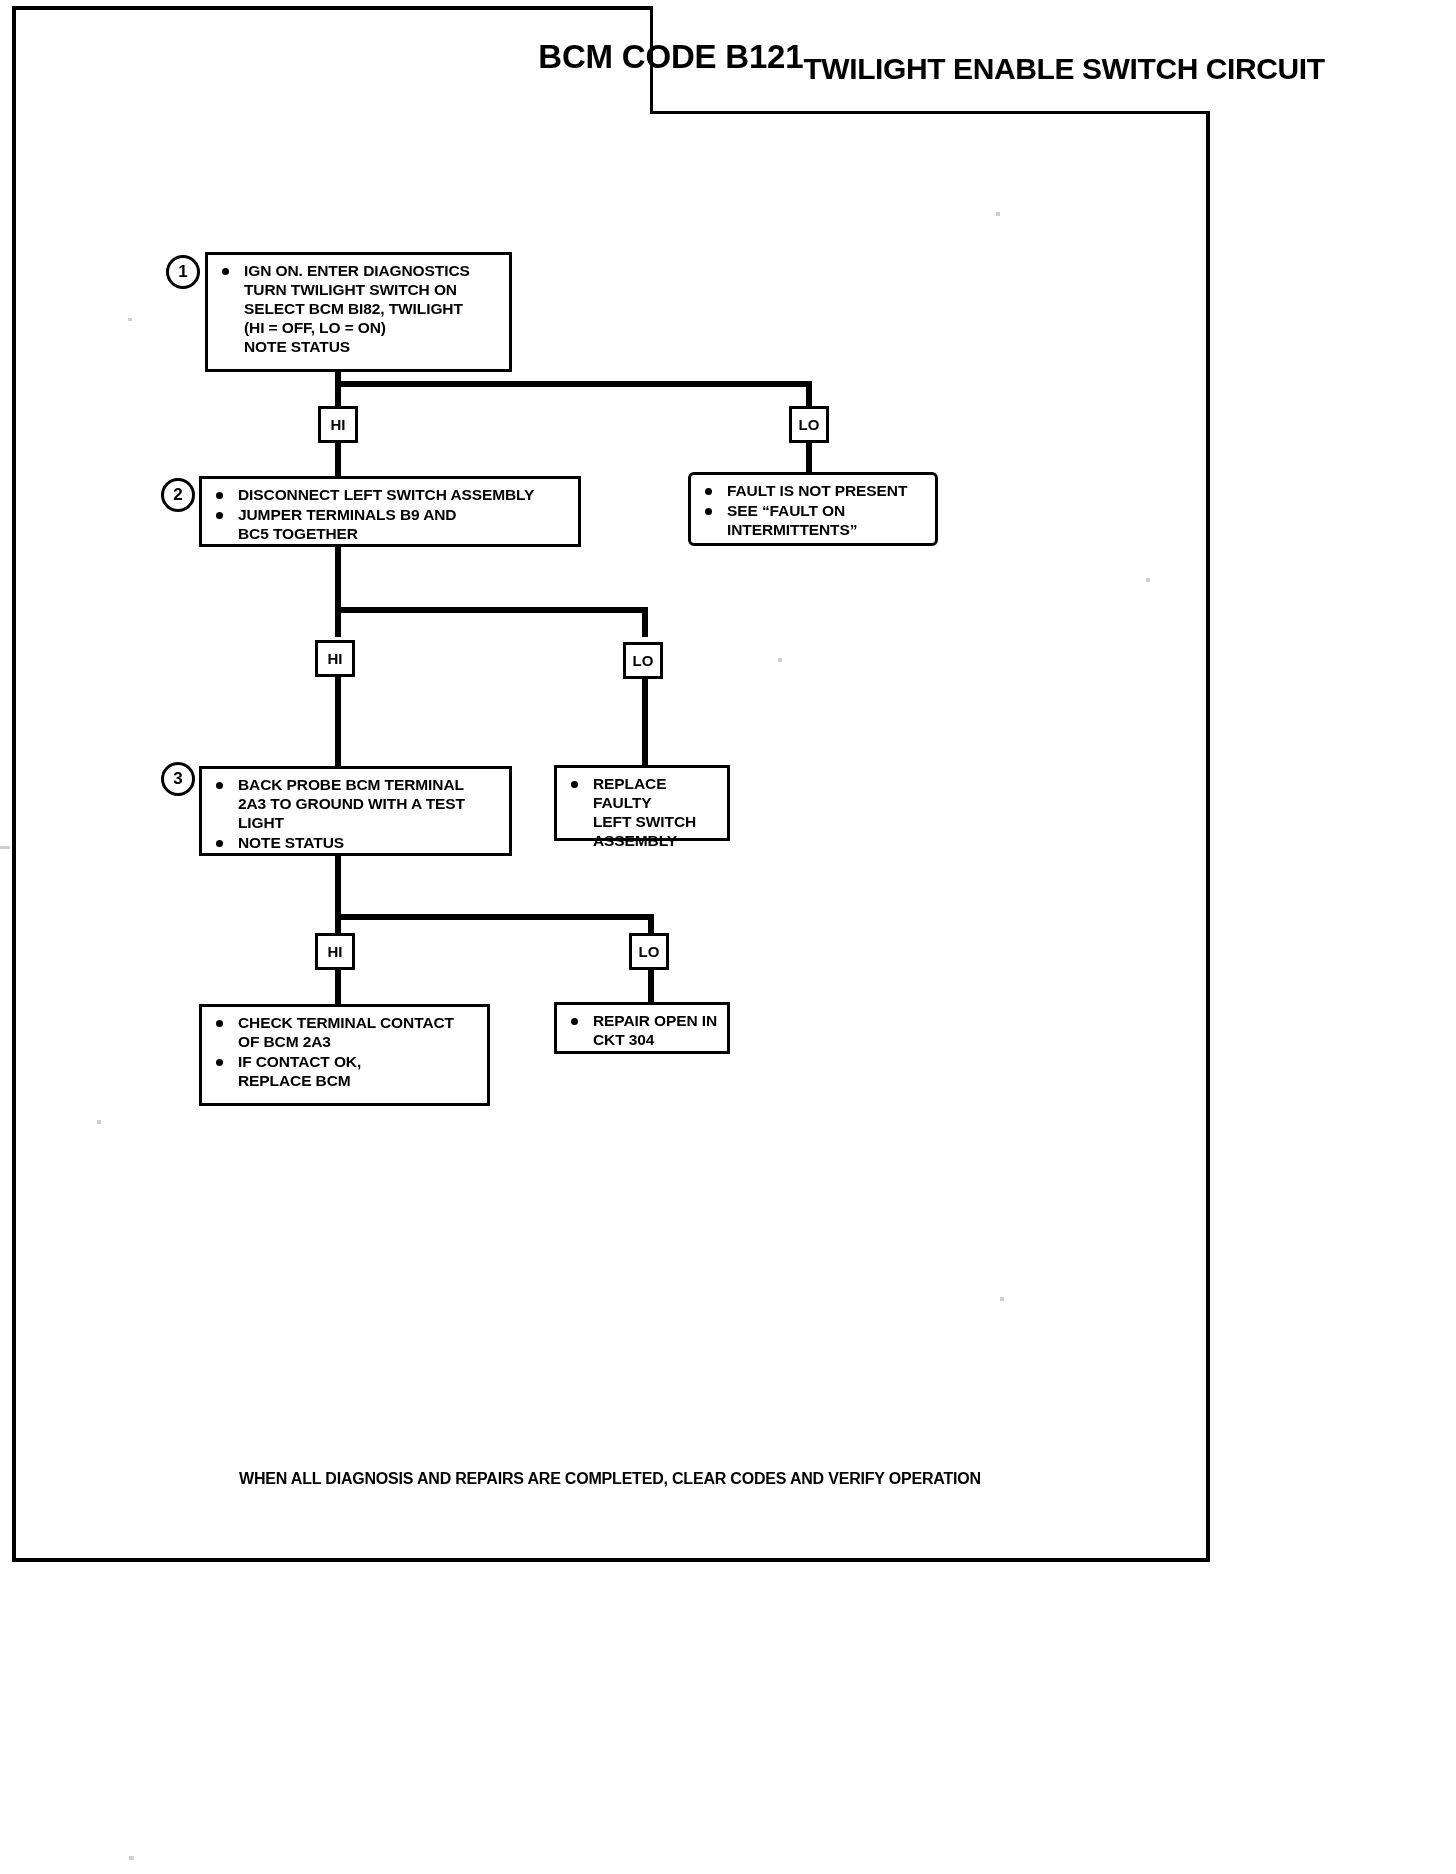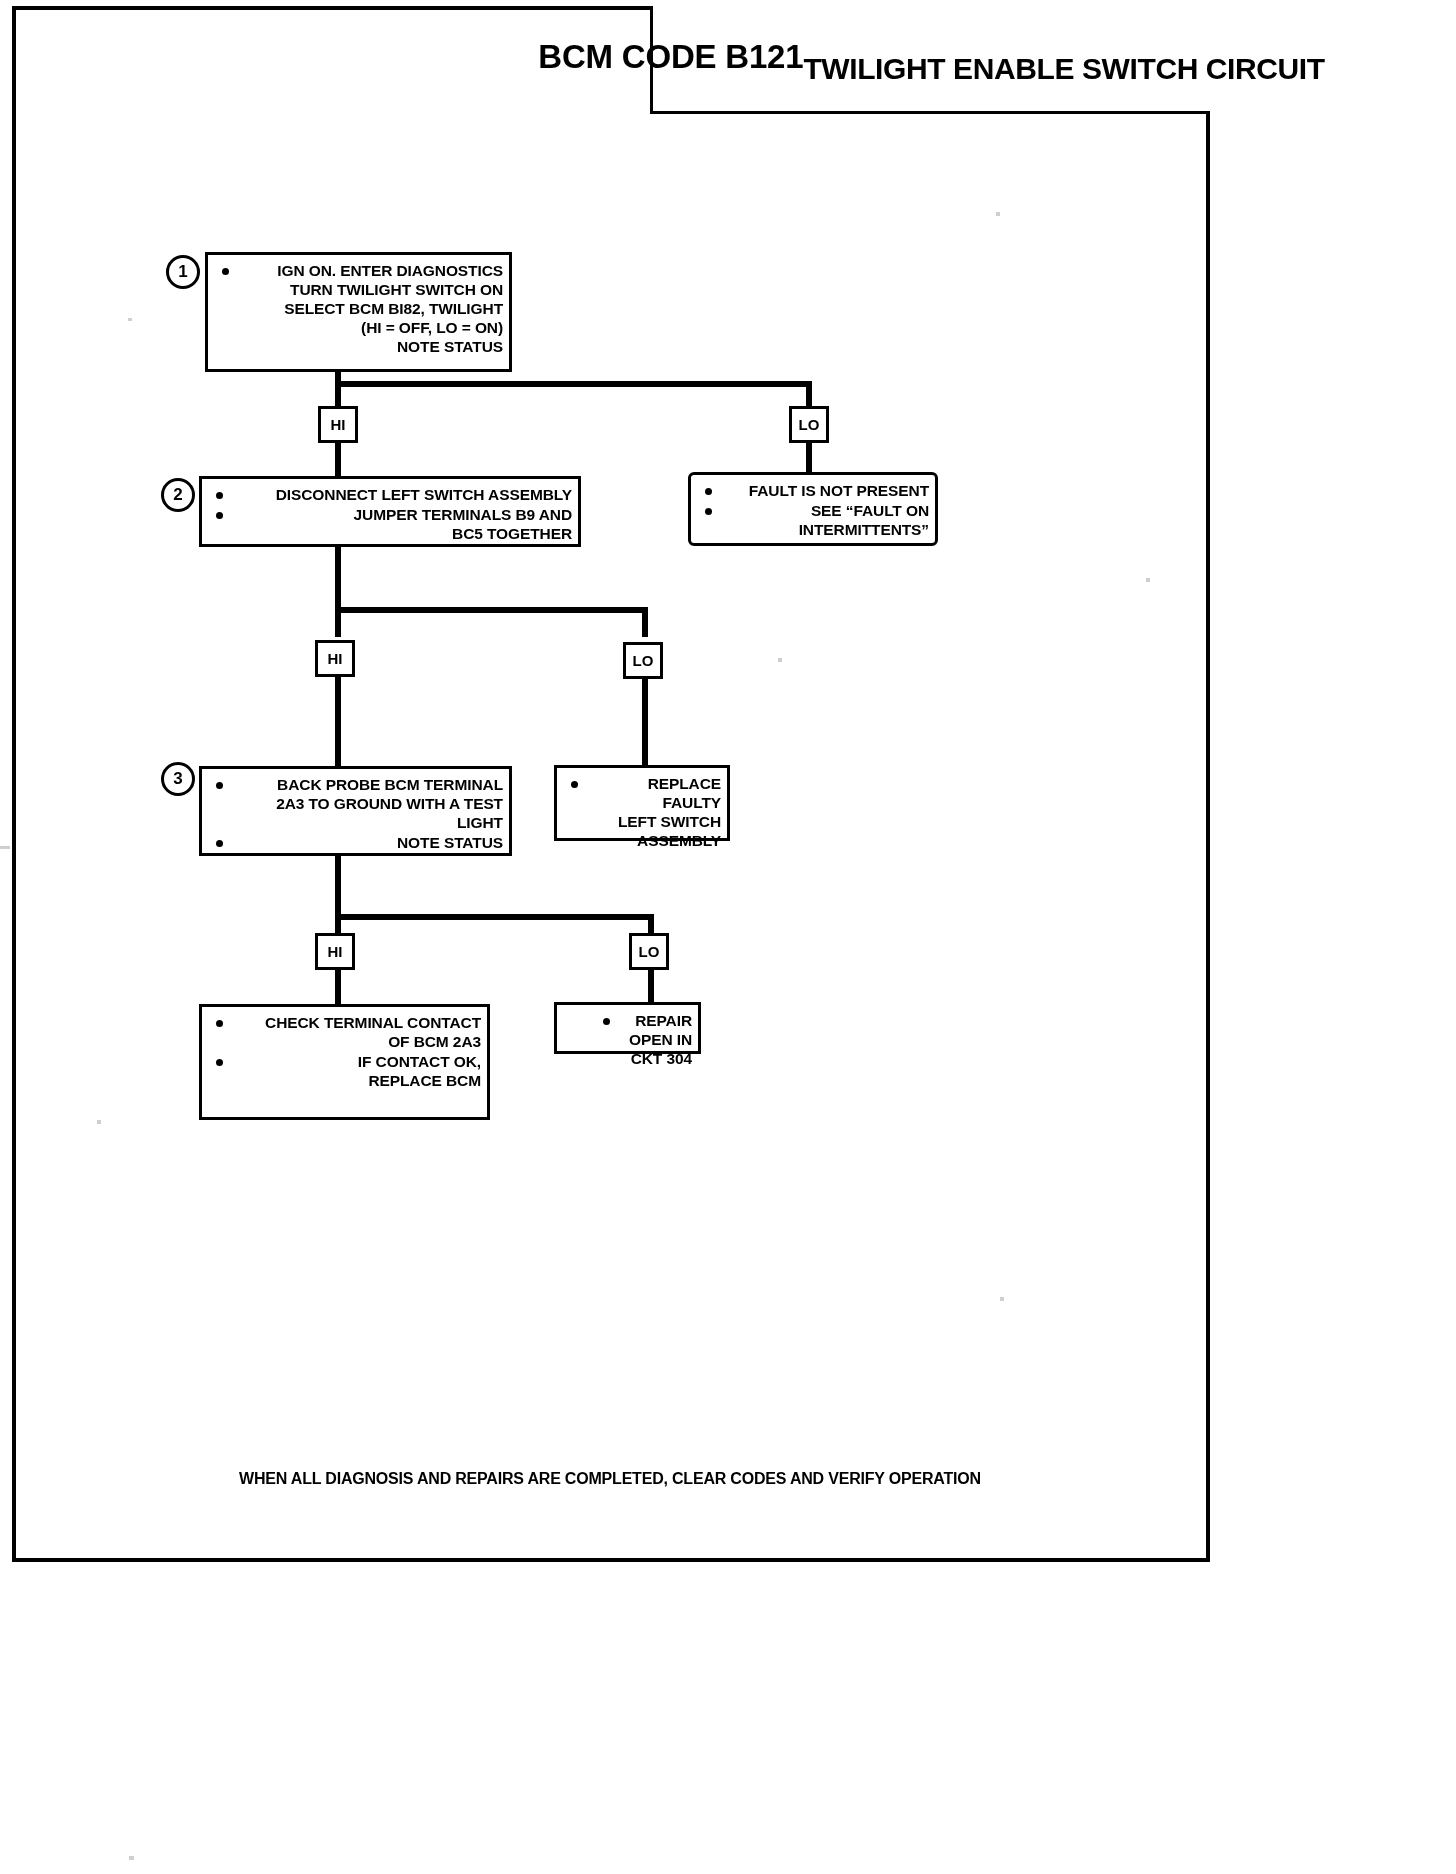--- a/index.html
+++ b/index.html
@@ -83,21 +83,20 @@
   .fbox .blist li {
     position: relative;
     padding-left: 26px;
     font-size: 15.5px;
     font-weight: bold;
     letter-spacing: -0.1px;
     line-height: 1.22;
     color: #000;
     margin-bottom: 1px;
     white-space: pre-line;
-    text-align: right;
   }
   .fbox .blist li::before {
     content: "";
     position: absolute;
     left: 4px;
     top: 6px;
     width: 7px;
     height: 7px;
     border-radius: 50%;
     background: #000;
@@ -265,30 +264,30 @@
   <div class="hline" style="left:335px;top:914px;width:319px;"></div>
   <div class="vline" style="left:335px;top:914px;height:22px;"></div>
   <div class="vline" style="left:648px;top:914px;height:22px;"></div>
 
   <div class="branch" style="left:315px;top:933px;">HI</div>
   <div class="branch" style="left:629px;top:933px;">LO</div>
 
   <div class="vline" style="left:335px;top:970px;height:36px;"></div>
   <div class="vline" style="left:648px;top:970px;height:34px;"></div>
 
-  <div class="fbox" style="left:199px;top:1004px;width:291px;height:116px;">
+  <div class="fbox" style="left:199px;top:1004px;width:291px;height:102px;">
     <ul class="blist">
       <li>CHECK TERMINAL CONTACT
 OF BCM 2A3</li>
       <li>IF CONTACT OK,
 REPLACE BCM</li>
     </ul>
   </div>
 
-  <div class="fbox" style="left:554px;top:1002px;width:147px;height:52px;padding-left:32px;">
+  <div class="fbox" style="left:554px;top:1002px;width:176px;height:52px;">
     <ul class="blist">
       <li>REPAIR OPEN IN
 CKT 304</li>
     </ul>
   </div>
 
   <div id="footer-note">WHEN ALL DIAGNOSIS AND REPAIRS ARE COMPLETED, CLEAR CODES AND VERIFY OPERATION</div>
 
 </div>
 

